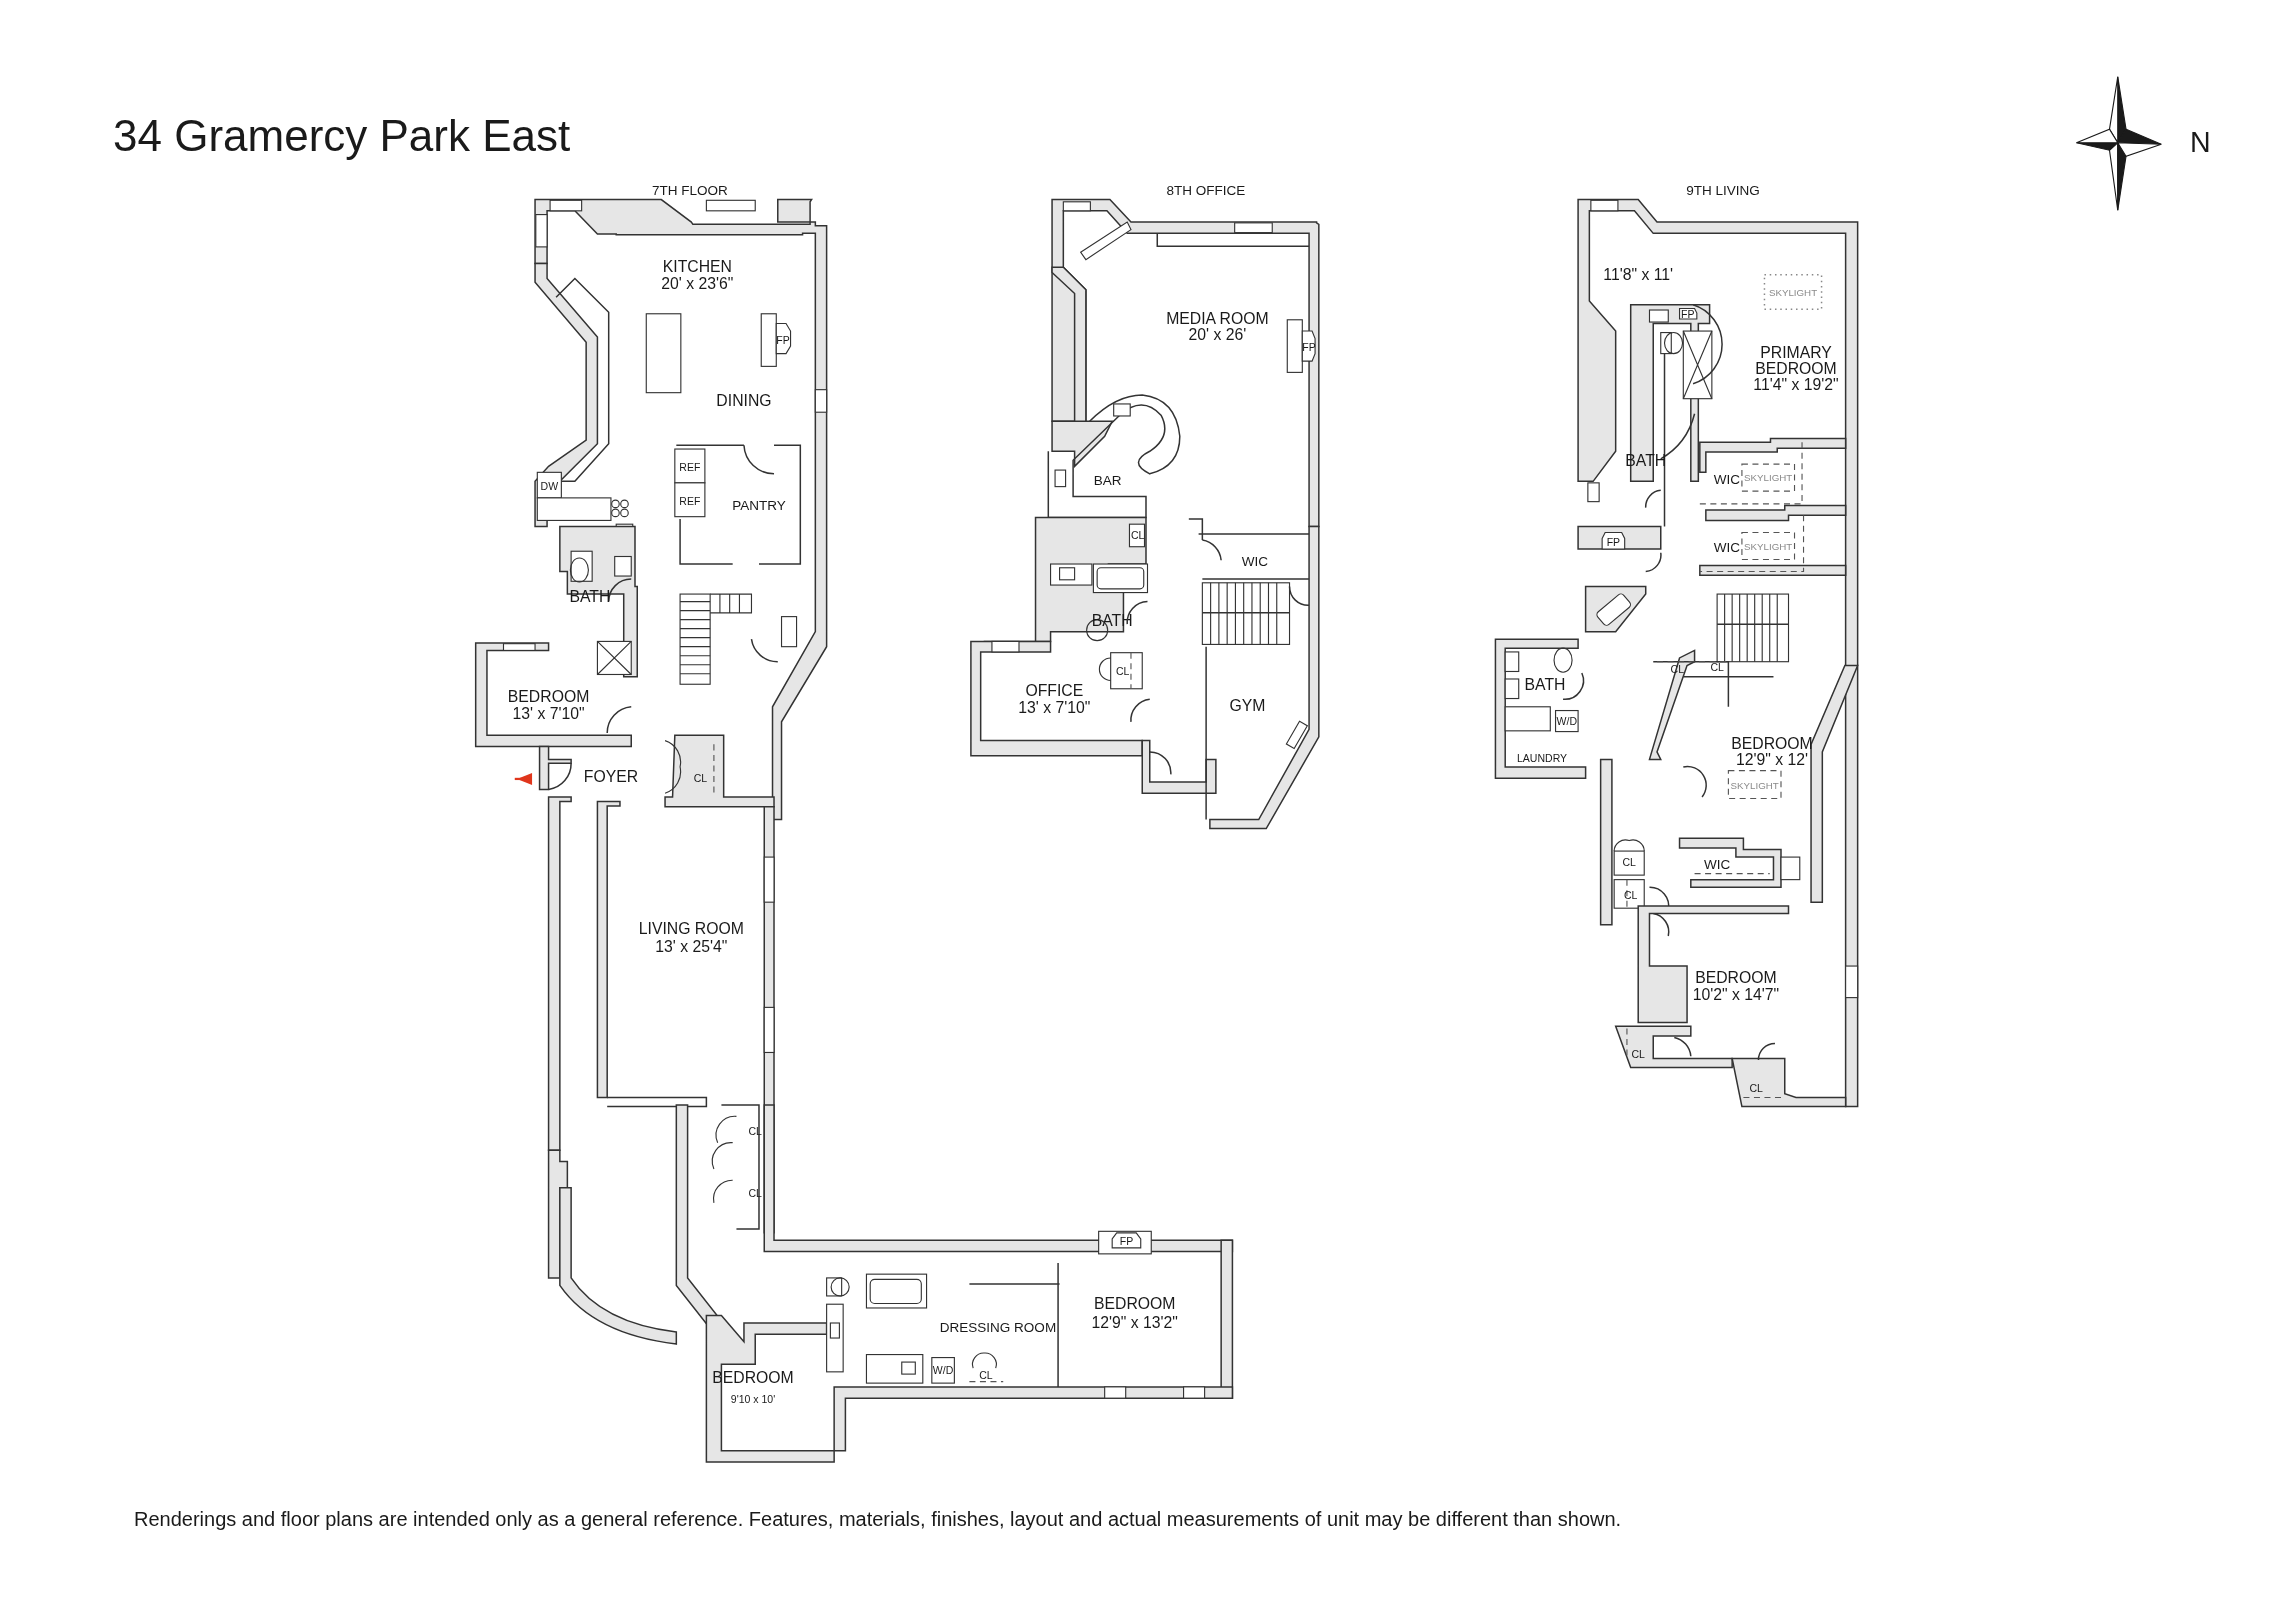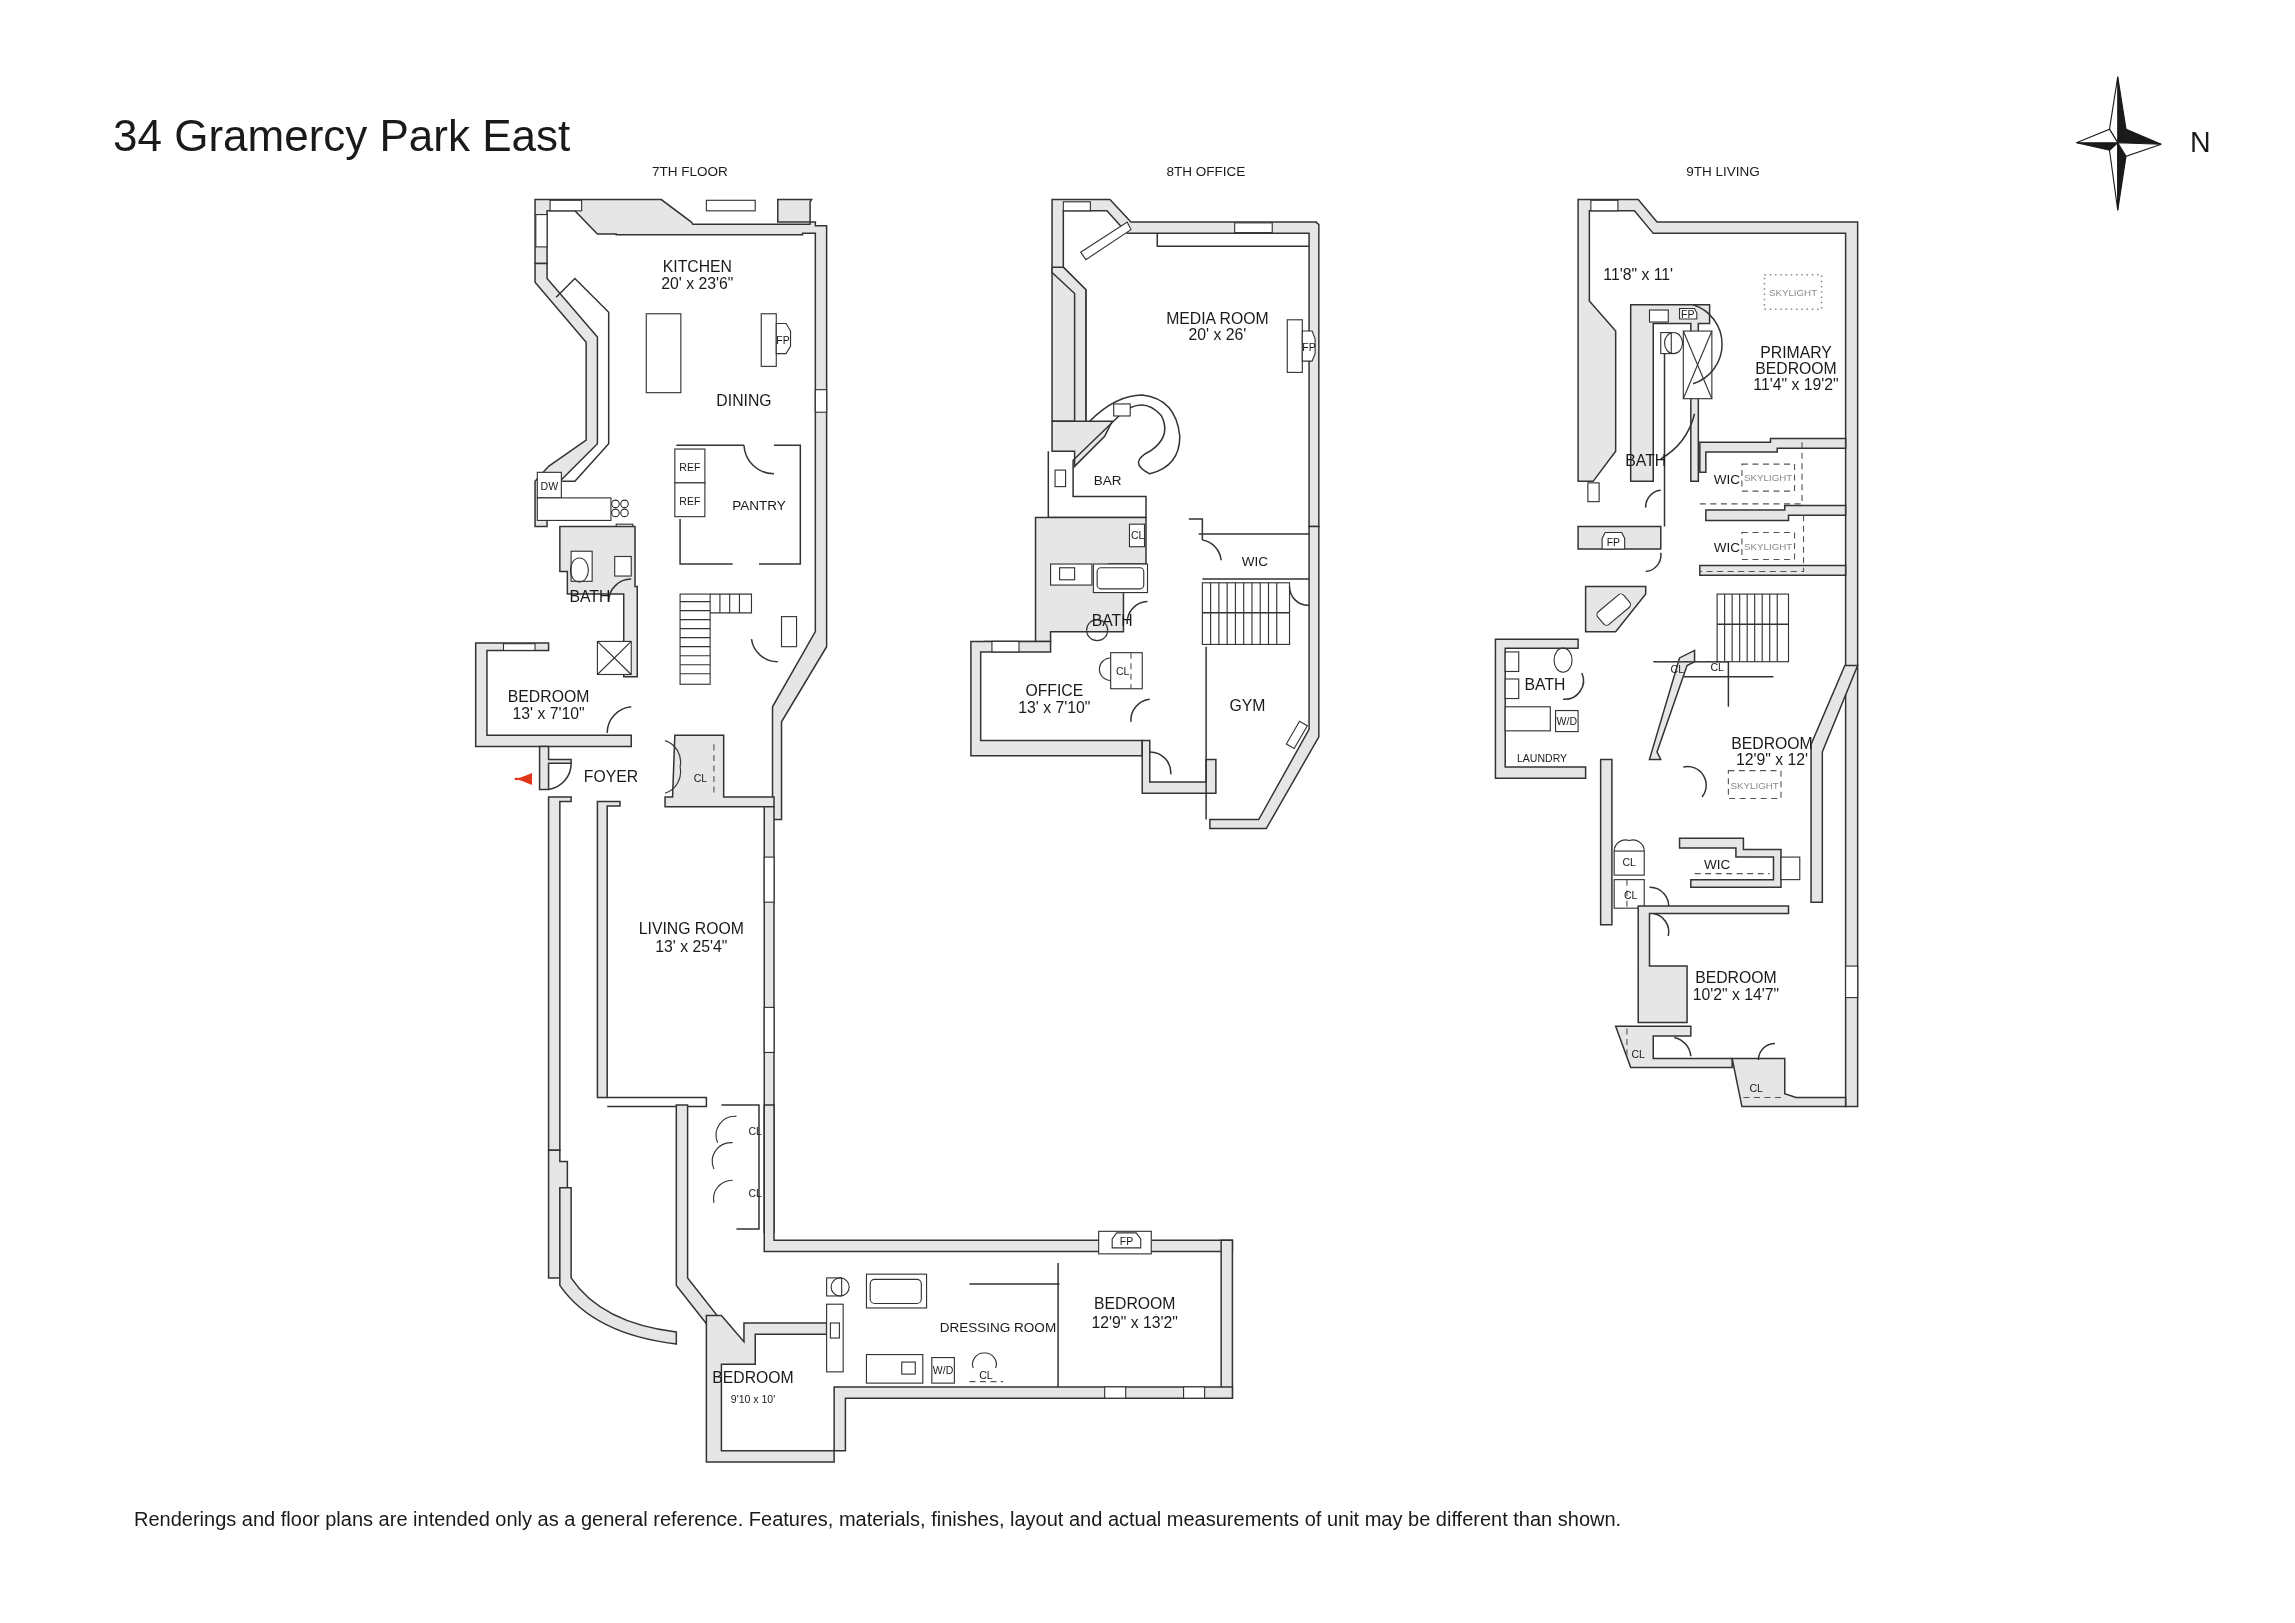--- a/index.html
+++ b/index.html
@@ -1,20 +1,20 @@
 <!DOCTYPE html>
 <html style="font-size:12px"><head>
 <meta charset="utf-8">
 <style>
   html, body { margin:0; padding:0; background:#ffffff; }
   body { width:2295px; height:1624px; position:relative; overflow:hidden; font-family:"Liberation Sans", sans-serif; color:#1a1a1a; }
   .title { position:absolute; left:98px; top:96px; font-size:44px; font-weight:normal; letter-spacing:0px; margin:15px; }
   .compass { position:absolute; left:2075px; top:75px; width:135px; height:143px; }
   .compass-n { position:absolute; left:2190px; top:126px; font-size:28.6px; }
-  .floor-label { position:absolute; font-size:13.5px; text-align:center; width:150px; }
+  .floor-label { position:absolute; font-size:13.5px; text-align:center; width:150px;margin-top:19px; }
   .plan { position:absolute; left:0; top:0; width:2295px; height:1624px; }
   .room-label { font-family:"Liberation Sans", sans-serif; font-size:18px; fill:#1a1a1a; text-anchor:middle; }
   .room-label.big { font-size:21px; }
   .room-label.small { font-size:14px; }
   .sky { font-family:"Liberation Sans", sans-serif; font-size:13px; fill:#8a8a8a; text-anchor:middle; }
   .wall { fill:#e6e6e6; stroke:#333; stroke-width:2; }
   .line { fill:none; stroke:#333; stroke-width:2; }
   .thin { fill:none; stroke:#333; stroke-width:1.5; }
   .dash { fill:none; stroke:#555; stroke-width:1.5; stroke-dasharray:8 6; }
   .dot { fill:none; stroke:#888; stroke-width:2; stroke-dasharray:2 5; }

